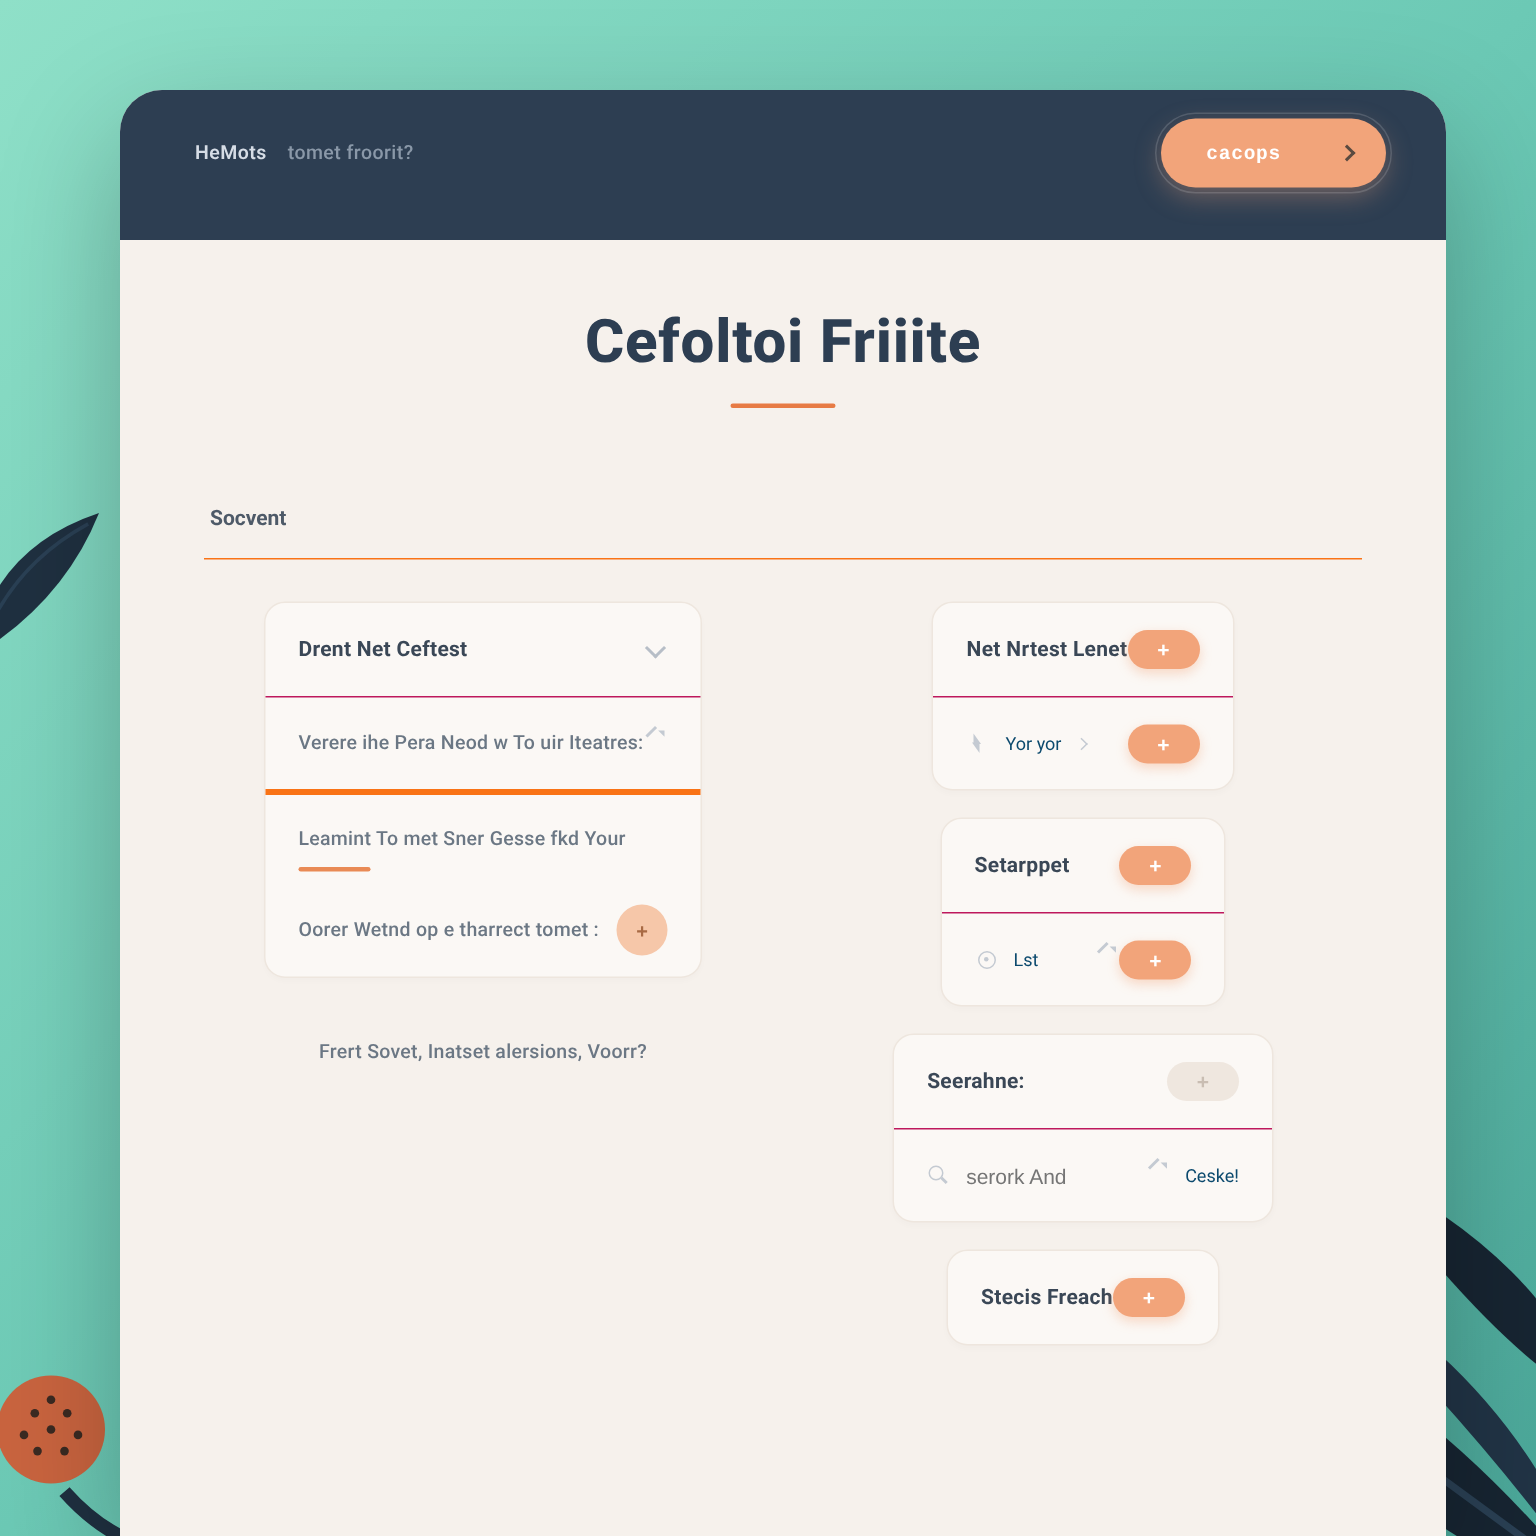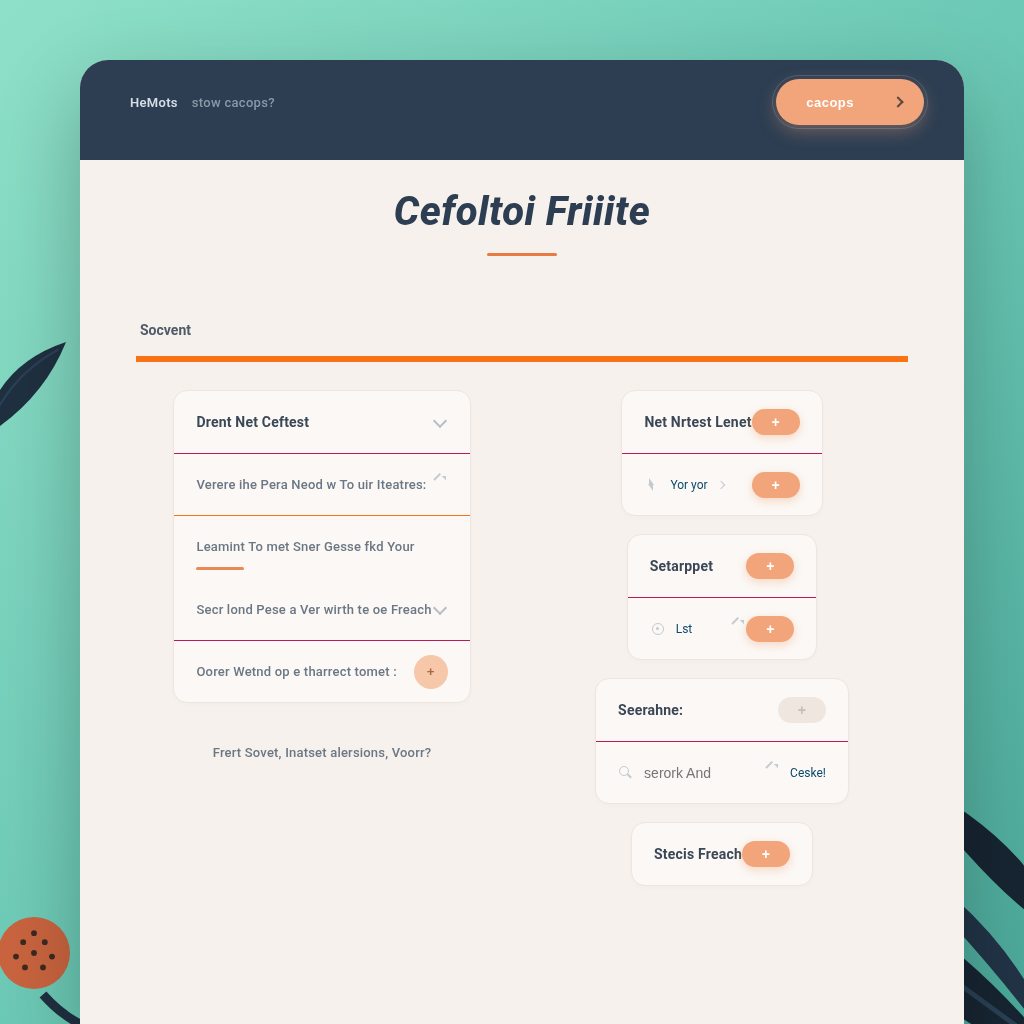--- a/index.html
+++ b/index.html
@@ -44,53 +44,54 @@
     display: flex;
     align-items: center;
     gap: 40px;
     font-size: 13px;
     font-weight: 700;
     letter-spacing: .5px;
     border: none;
     cursor: pointer;
     box-shadow: 0 6px 18px rgba(242,164,122,.35);
     position: relative;
+    font-family: Liberation Mono, monospace;
   }
   .cta::before {
     content: "";
     position: absolute;
     inset: -4px;
     border: 1px solid rgba(255,255,255,.15);
     border-radius: 999px;
     pointer-events: none;
   }
   .chev-r { width: 8px; height: 8px; border-right: 2px solid #5a4a40; border-top: 2px solid #5a4a40; transform: rotate(45deg); }
 
-  .title-wrap { text-align: center; padding: 28px 0 18px; font-style: italic; }
+  .title-wrap { text-align: center; padding: 44px 0 18px; }
   .title {
     font-size: 40px;
     font-weight: 800;
     color: #2d3e52;
     letter-spacing: .5px;
   }
   .title-rule { width: 70px; height: 3px; background: #e77b45; margin: 18px auto 0; border-radius: 2px; }
 
   .body {
     flex: 1;
     padding: 20px 56px 0 56px;
     display: flex;
     flex-direction: column;
   }
 
   .section-label {
     font-size: 14px;
     font-weight: 700;
     color: #4e5a68;
     padding: 28px 4px 18px;
-    border-bottom: 6px solid #f97316;
+    border-bottom: 1px solid #f97316;
     width: 100%;
   }
 
   .cols {
     display: flex;
     gap: 28px;
     margin-top: 28px;
     align-items: flex-start;
   }
   .col { flex: 1; display: flex; flex-direction: column; gap: 18px; align-items: center; }
@@ -223,21 +224,21 @@
   <path d="M100 100 Q 80 70 40 30 Q 85 55 100 100 Z" fill="#213446"></path>
   <path d="M100 60 Q 80 50 50 10 Q 90 30 100 60 Z" fill="#172532"></path>
   <path d="M26 44 Q 60 70 96 96" stroke="#2a4054" stroke-width="1.5" fill="none"></path>
 </svg>
 
 <div class="card">
 
   <div class="header">
     <div class="header-left">
       <span>HeMots</span>
-      <span class="sub">stow cacops?</span>
+      <span class="sub">tomet froorit?</span>
     </div>
     <button class="cta">
       <span>cacops</span>
       <span class="chev-r"></span>
     </button>
   </div>
 
   <div class="title-wrap">
     <h1 class="title">Cefoltoi Friiite</h1>
     <div class="title-rule"></div>
@@ -252,28 +253,24 @@
         <div class="panel">
           <div class="row head">
             <span class="lbl">Drent Net Ceftest</span>
             <span class="ic chev-down"></span>
           </div>
           <div class="row">
             <span class="lbl">Verere ihe Pera Neod w To uir Iteatres:</span>
             <span class="ic pencil"></span>
           </div>
           <div>
-            <div class="row" style="border-top:1px solid #f97316">
+            <div class="row" style="border-top:4px solid #f97316">
               <span class="lbl">Leamint To met Sner Gesse fkd Your</span>
             </div>
             <div class="tag-rule"></div>
-          </div>
-          <div class="row">
-            <span class="lbl">Secr lond Pese a Ver wirth te oe Freach</span>
-            <span class="ic chev-down"></span>
           </div>
           <div class="row">
             <span class="lbl">Oorer Wetnd op e tharrect tomet :</span>
             <button class="circ">+</button>
           </div>
         </div>
 
         <div class="panel naked">
           <div class="row" style="padding-left:22px">
             <span class="lbl">Frert Sovet, Inatset alersions, Voorr?</span>

